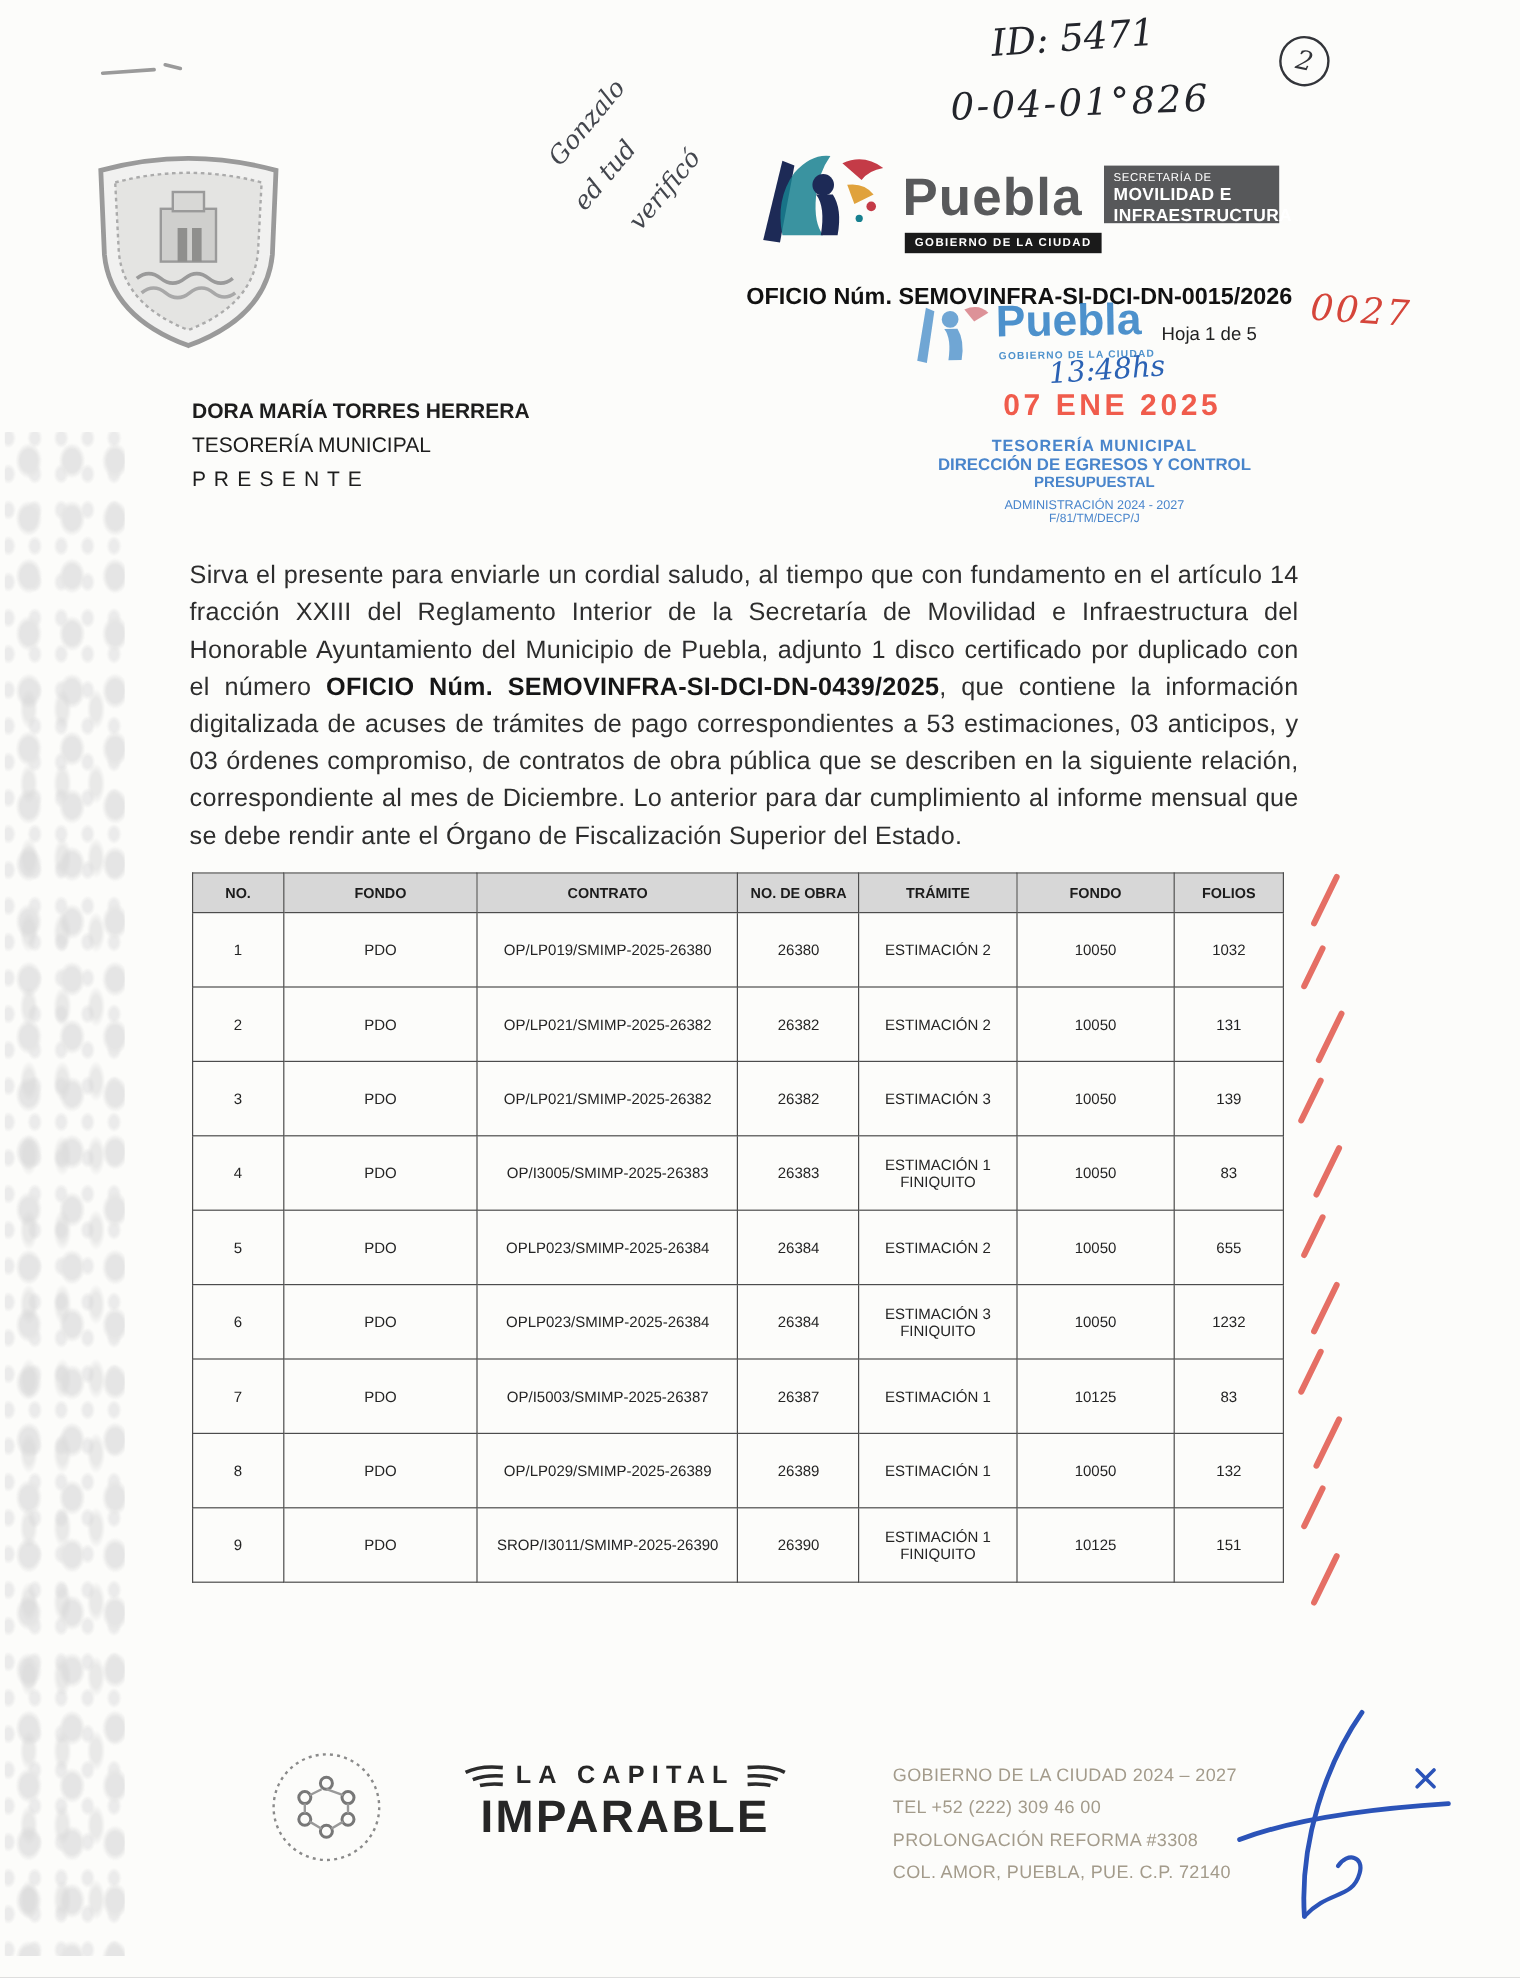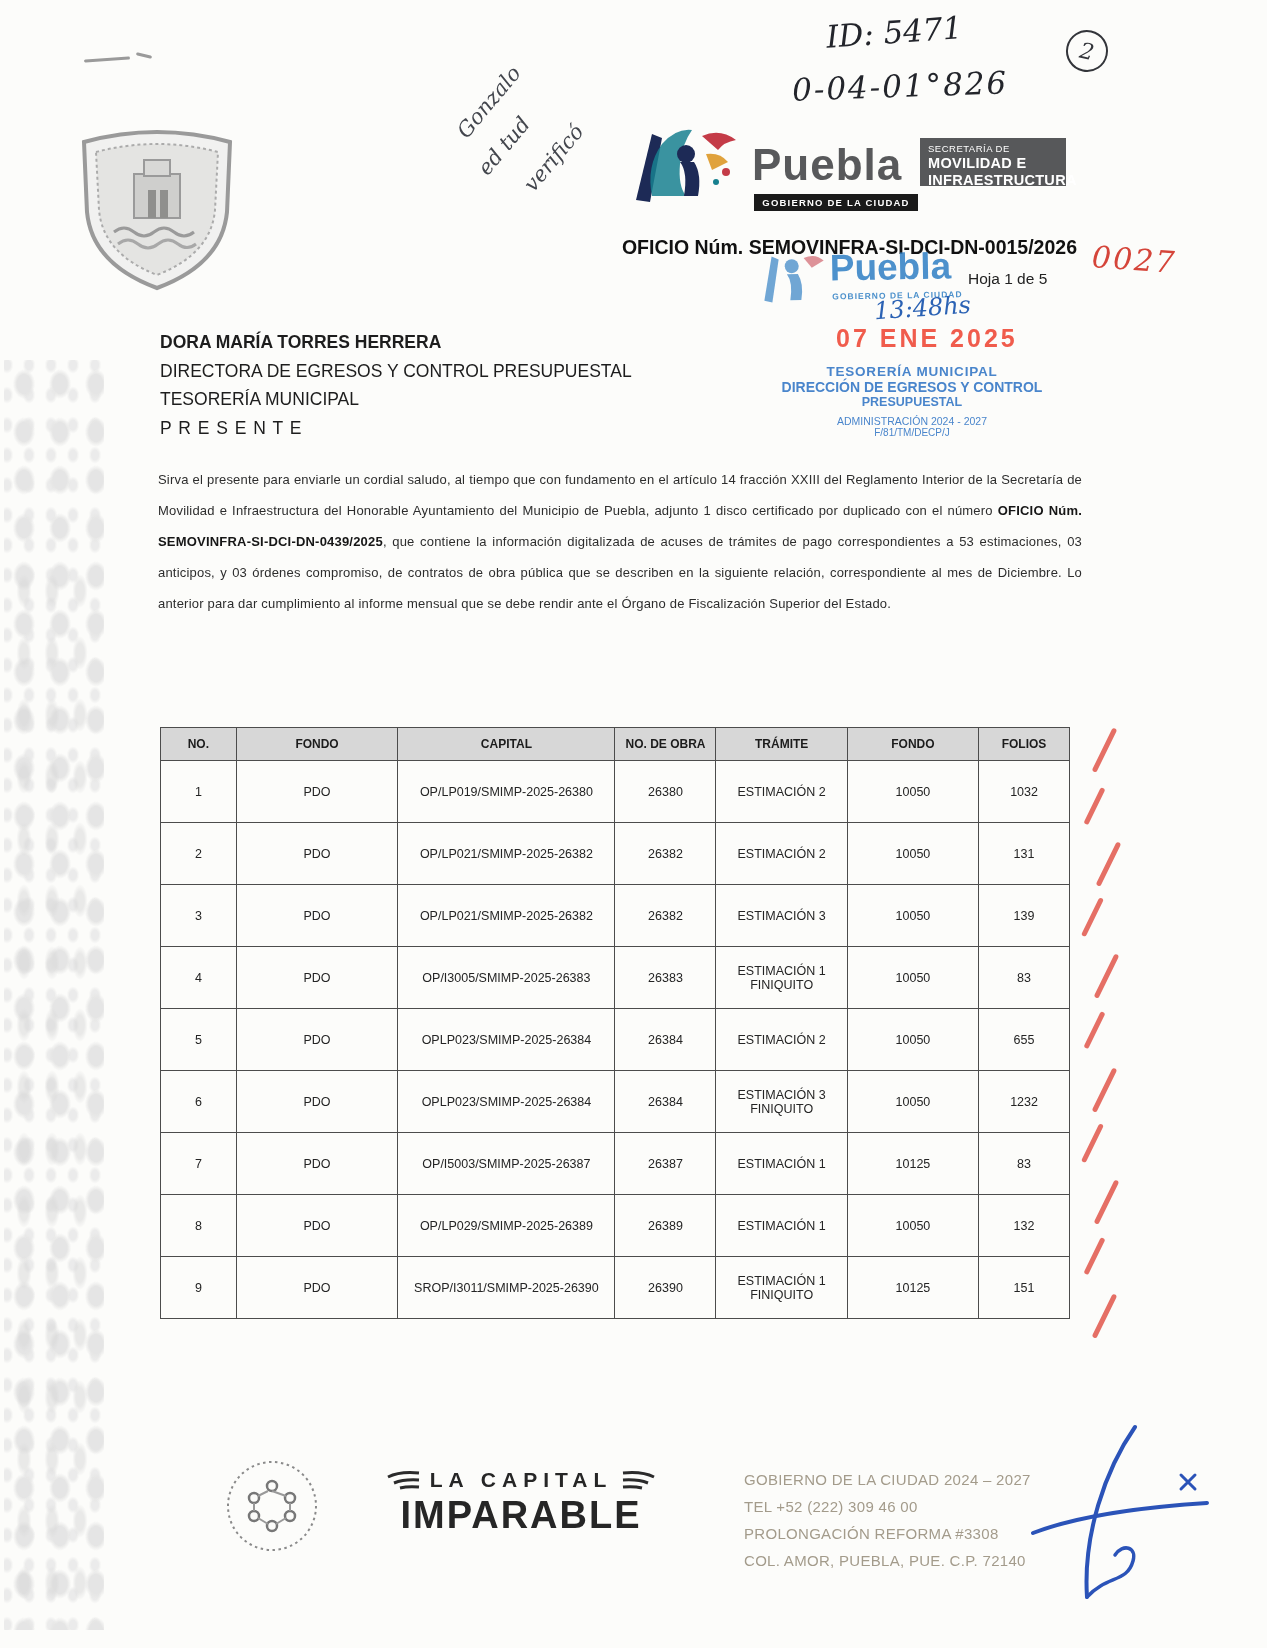--- a/index.html
+++ b/index.html
@@ -74,21 +74,21 @@
   .stamp-lines div:nth-child(3){font-size:12.5px;font-weight:bold;}
   .stamp-lines div:nth-child(4){font-size:10.5px;margin-top:6px;}
   .stamp-lines div:nth-child(5){font-size:10px;}
   
   .recipient{position:absolute;left:160px;top:328px;font-size:17.5px;line-height:28.5px;color:#1d1d1d;}
   .recipient .r-name{font-weight:bold;}
   .recipient .r-sal{letter-spacing:1px;}
   
   .body-par{
     position:absolute;left:158px;top:464px;width:924px;
-    font-size:13px;line-height:31px;text-align:justify;color:#2d2d2d;letter-spacing:.2px;
+    font-size:21px;line-height:31px;text-align:justify;color:#2d2d2d;letter-spacing:.2px;
   }
   .body-par b{color:#161616;}
   
   .doc-table{position:absolute;left:160px;top:727px;border-collapse:collapse;table-layout:fixed;width:910px;}
   .doc-table th,.doc-table td{border:1.3px solid #4c4c4c;text-align:center;vertical-align:middle;overflow:hidden;}
   .doc-table th{background:#d7d7d7;font-size:12px;font-weight:bold;height:30px;color:#1c1c1c;}
   .doc-table td{font-size:12.5px;height:57px;white-space:pre-line;color:#242424;padding:2px 4px;}
   
   .checks{position:absolute;left:1080px;top:724px;width:80px;height:640px;}
   .checks i{position:absolute;display:block;width:4.5px;height:48px;background:#e0564a;border-radius:3px;transform:rotate(26deg);opacity:.85;}
@@ -185,21 +185,20 @@
   <div class="stamp-lines">
     <div>TESORERÍA MUNICIPAL</div>
     <div>DIRECCIÓN DE EGRESOS Y CONTROL</div>
     <div>PRESUPUESTAL</div>
     <div>ADMINISTRACIÓN 2024 - 2027</div>
     <div>F/81/TM/DECP/J</div>
   </div>
 
   <div class="recipient">
     <div class="r-name">DORA MARÍA TORRES HERRERA</div>
-    <div>DIRECTORA DE EGRESOS Y CONTROL PRESUPUESTAL</div>
     <div>TESORERÍA MUNICIPAL</div>
     <div class="r-sal">P R E S E N T E</div>
   </div>
 
   <div class="body-par">
     <span>Sirva el presente para enviarle un cordial saludo, al tiempo que con fundamento en el artículo 14 fracción XXIII del Reglamento Interior de la Secretaría de Movilidad e Infraestructura del Honorable Ayuntamiento del Municipio de Puebla, adjunto 1 disco certificado por duplicado con el número </span><b>OFICIO Núm. SEMOVINFRA-SI-DCI-DN-0439/2025</b><span>, que contiene la información digitalizada de acuses de trámites de pago correspondientes a 53 estimaciones, 03 anticipos, y 03 órdenes compromiso, de contratos de obra pública que se describen en la siguiente relación, correspondiente al mes de Diciembre. Lo anterior para dar cumplimiento al informe mensual que se debe rendir ante el Órgano de Fiscalización Superior del Estado.</span>
   </div>
 
   <table class="doc-table">
     <colgroup>
@@ -208,21 +207,21 @@
         <col style="width:215px">
         <col style="width:100px">
         <col style="width:130px">
         <col style="width:130px">
         <col style="width:90px">
     </colgroup>
     <thead>
       <tr>
         <th>NO.</th>
         <th>FONDO</th>
-        <th>CAPITAL</th>
+        <th>CONTRATO</th>
         <th>NO. DE OBRA</th>
         <th>TRÁMITE</th>
         <th>FONDO</th>
         <th>FOLIOS</th>
       </tr>
     </thead>
     <tbody>
       <tr>
         <td>1</td>
           <td>PDO</td>

